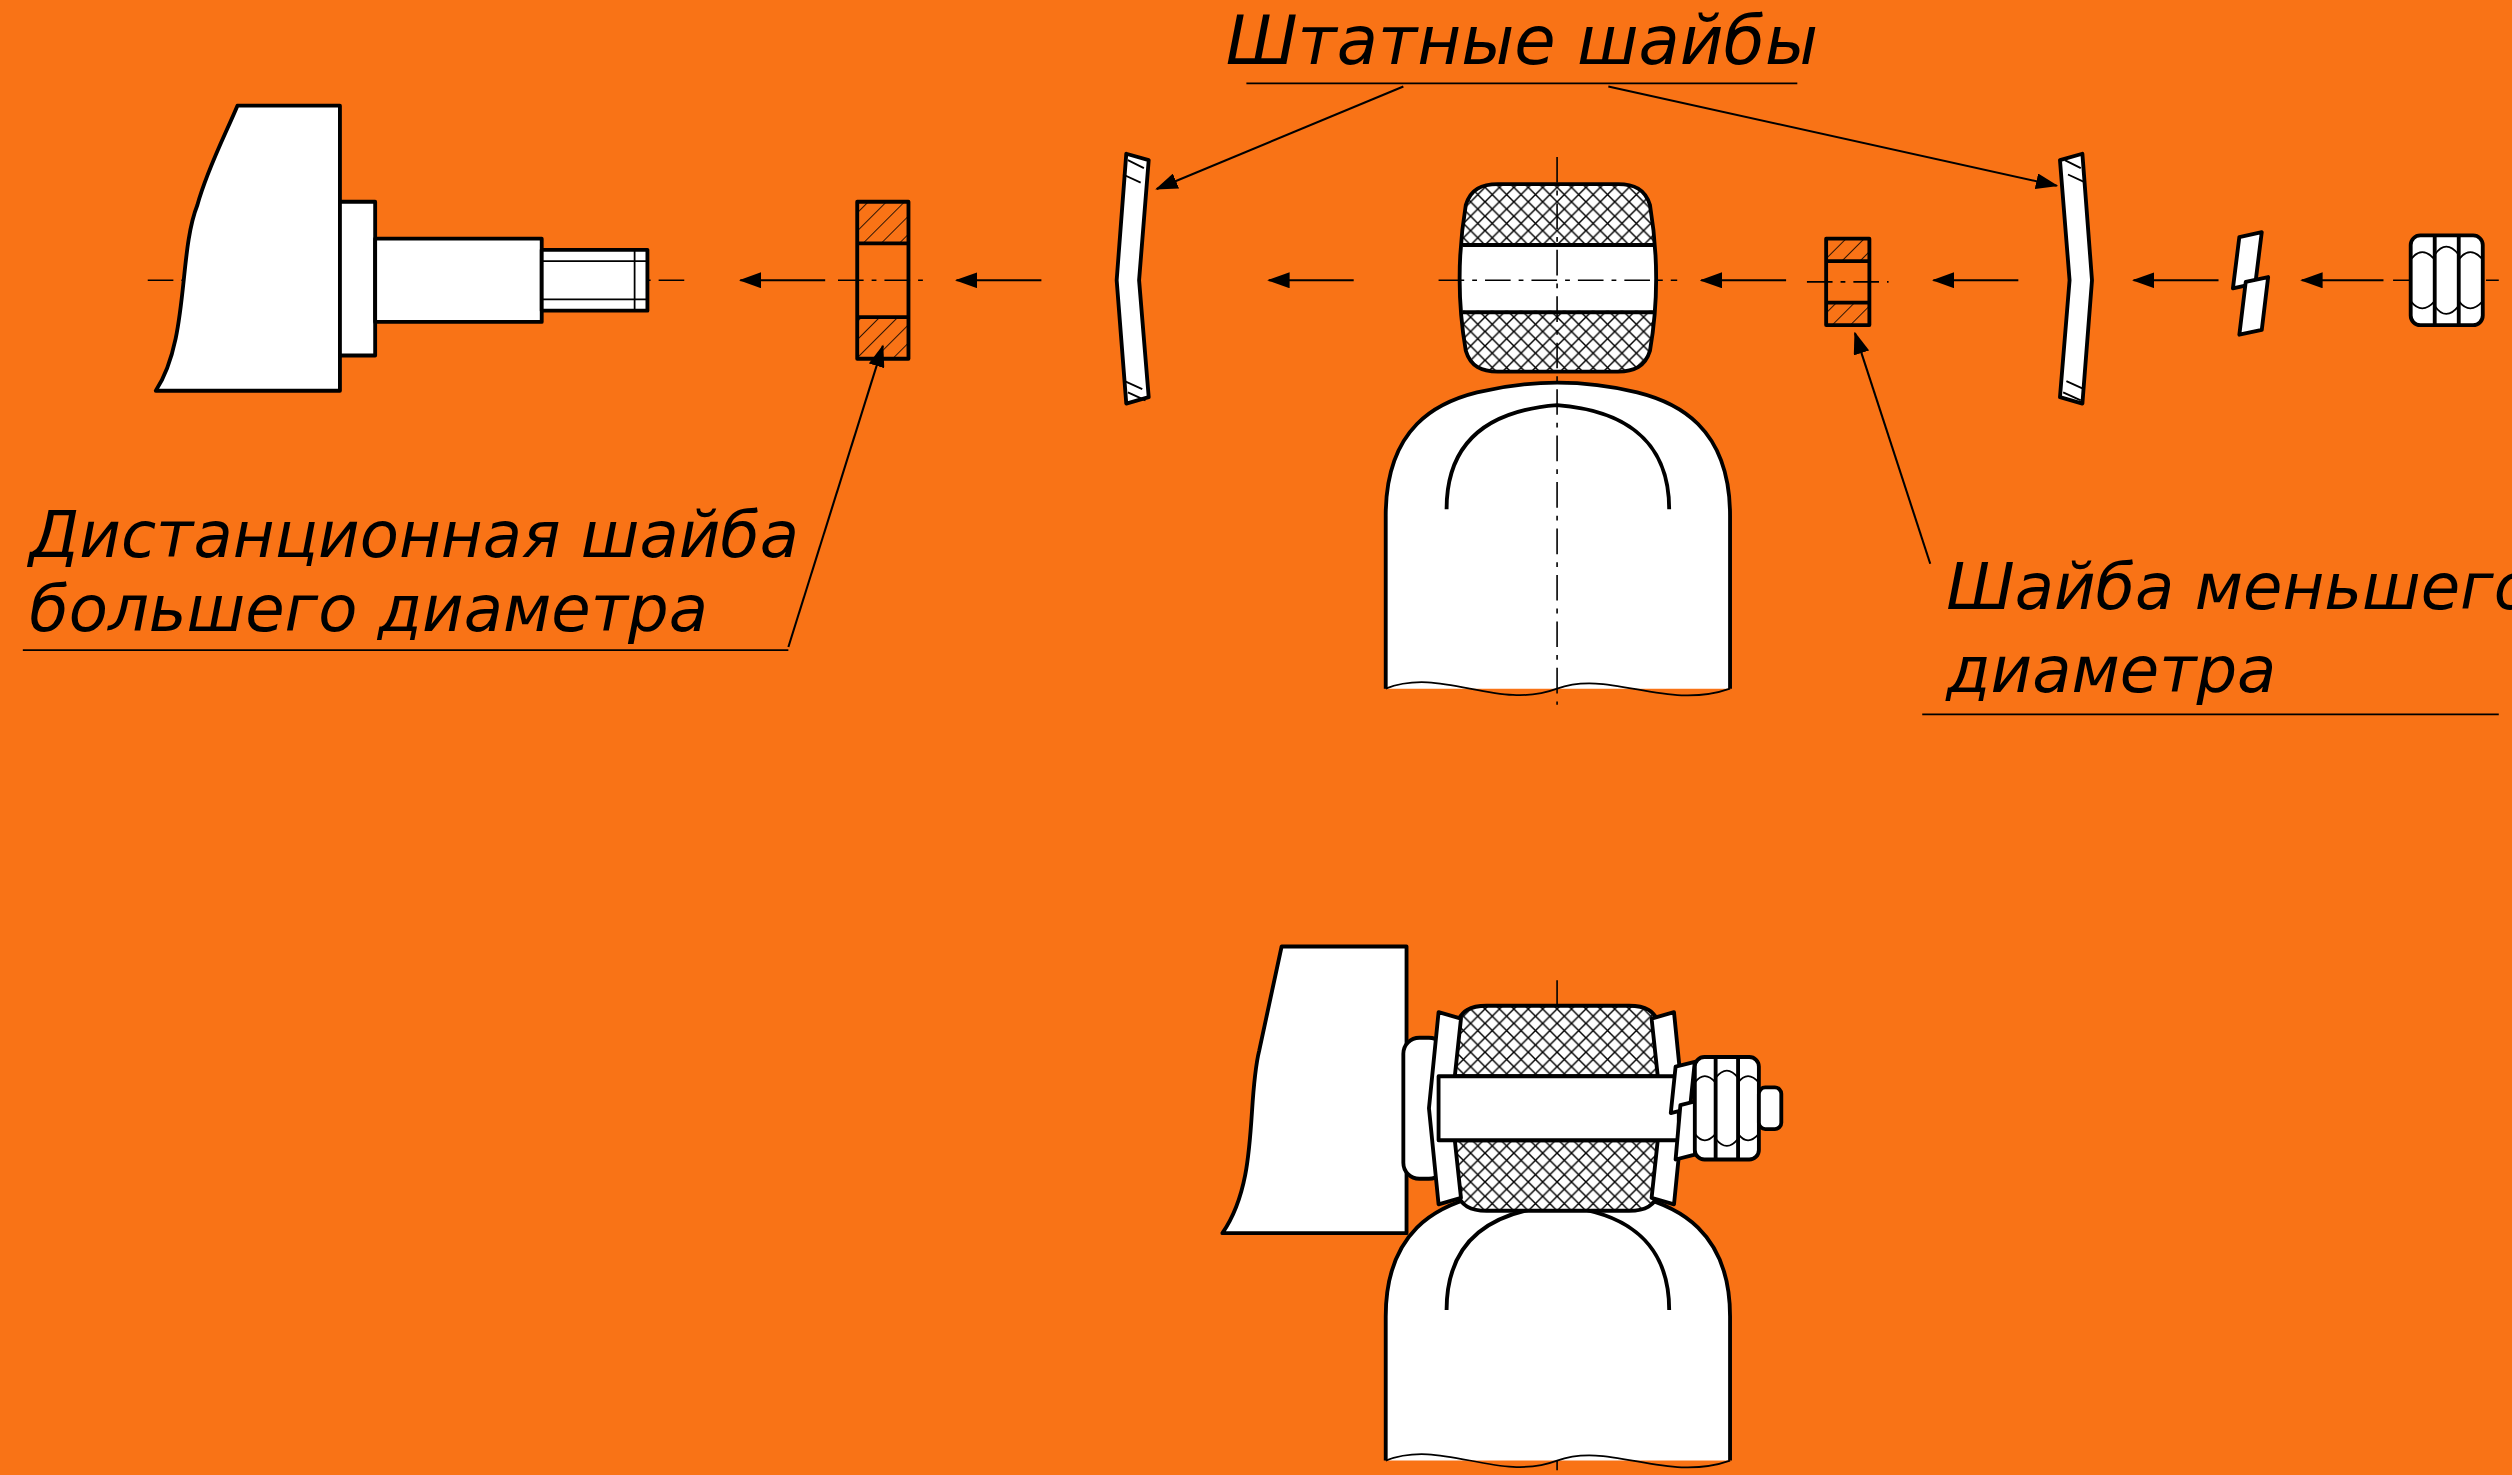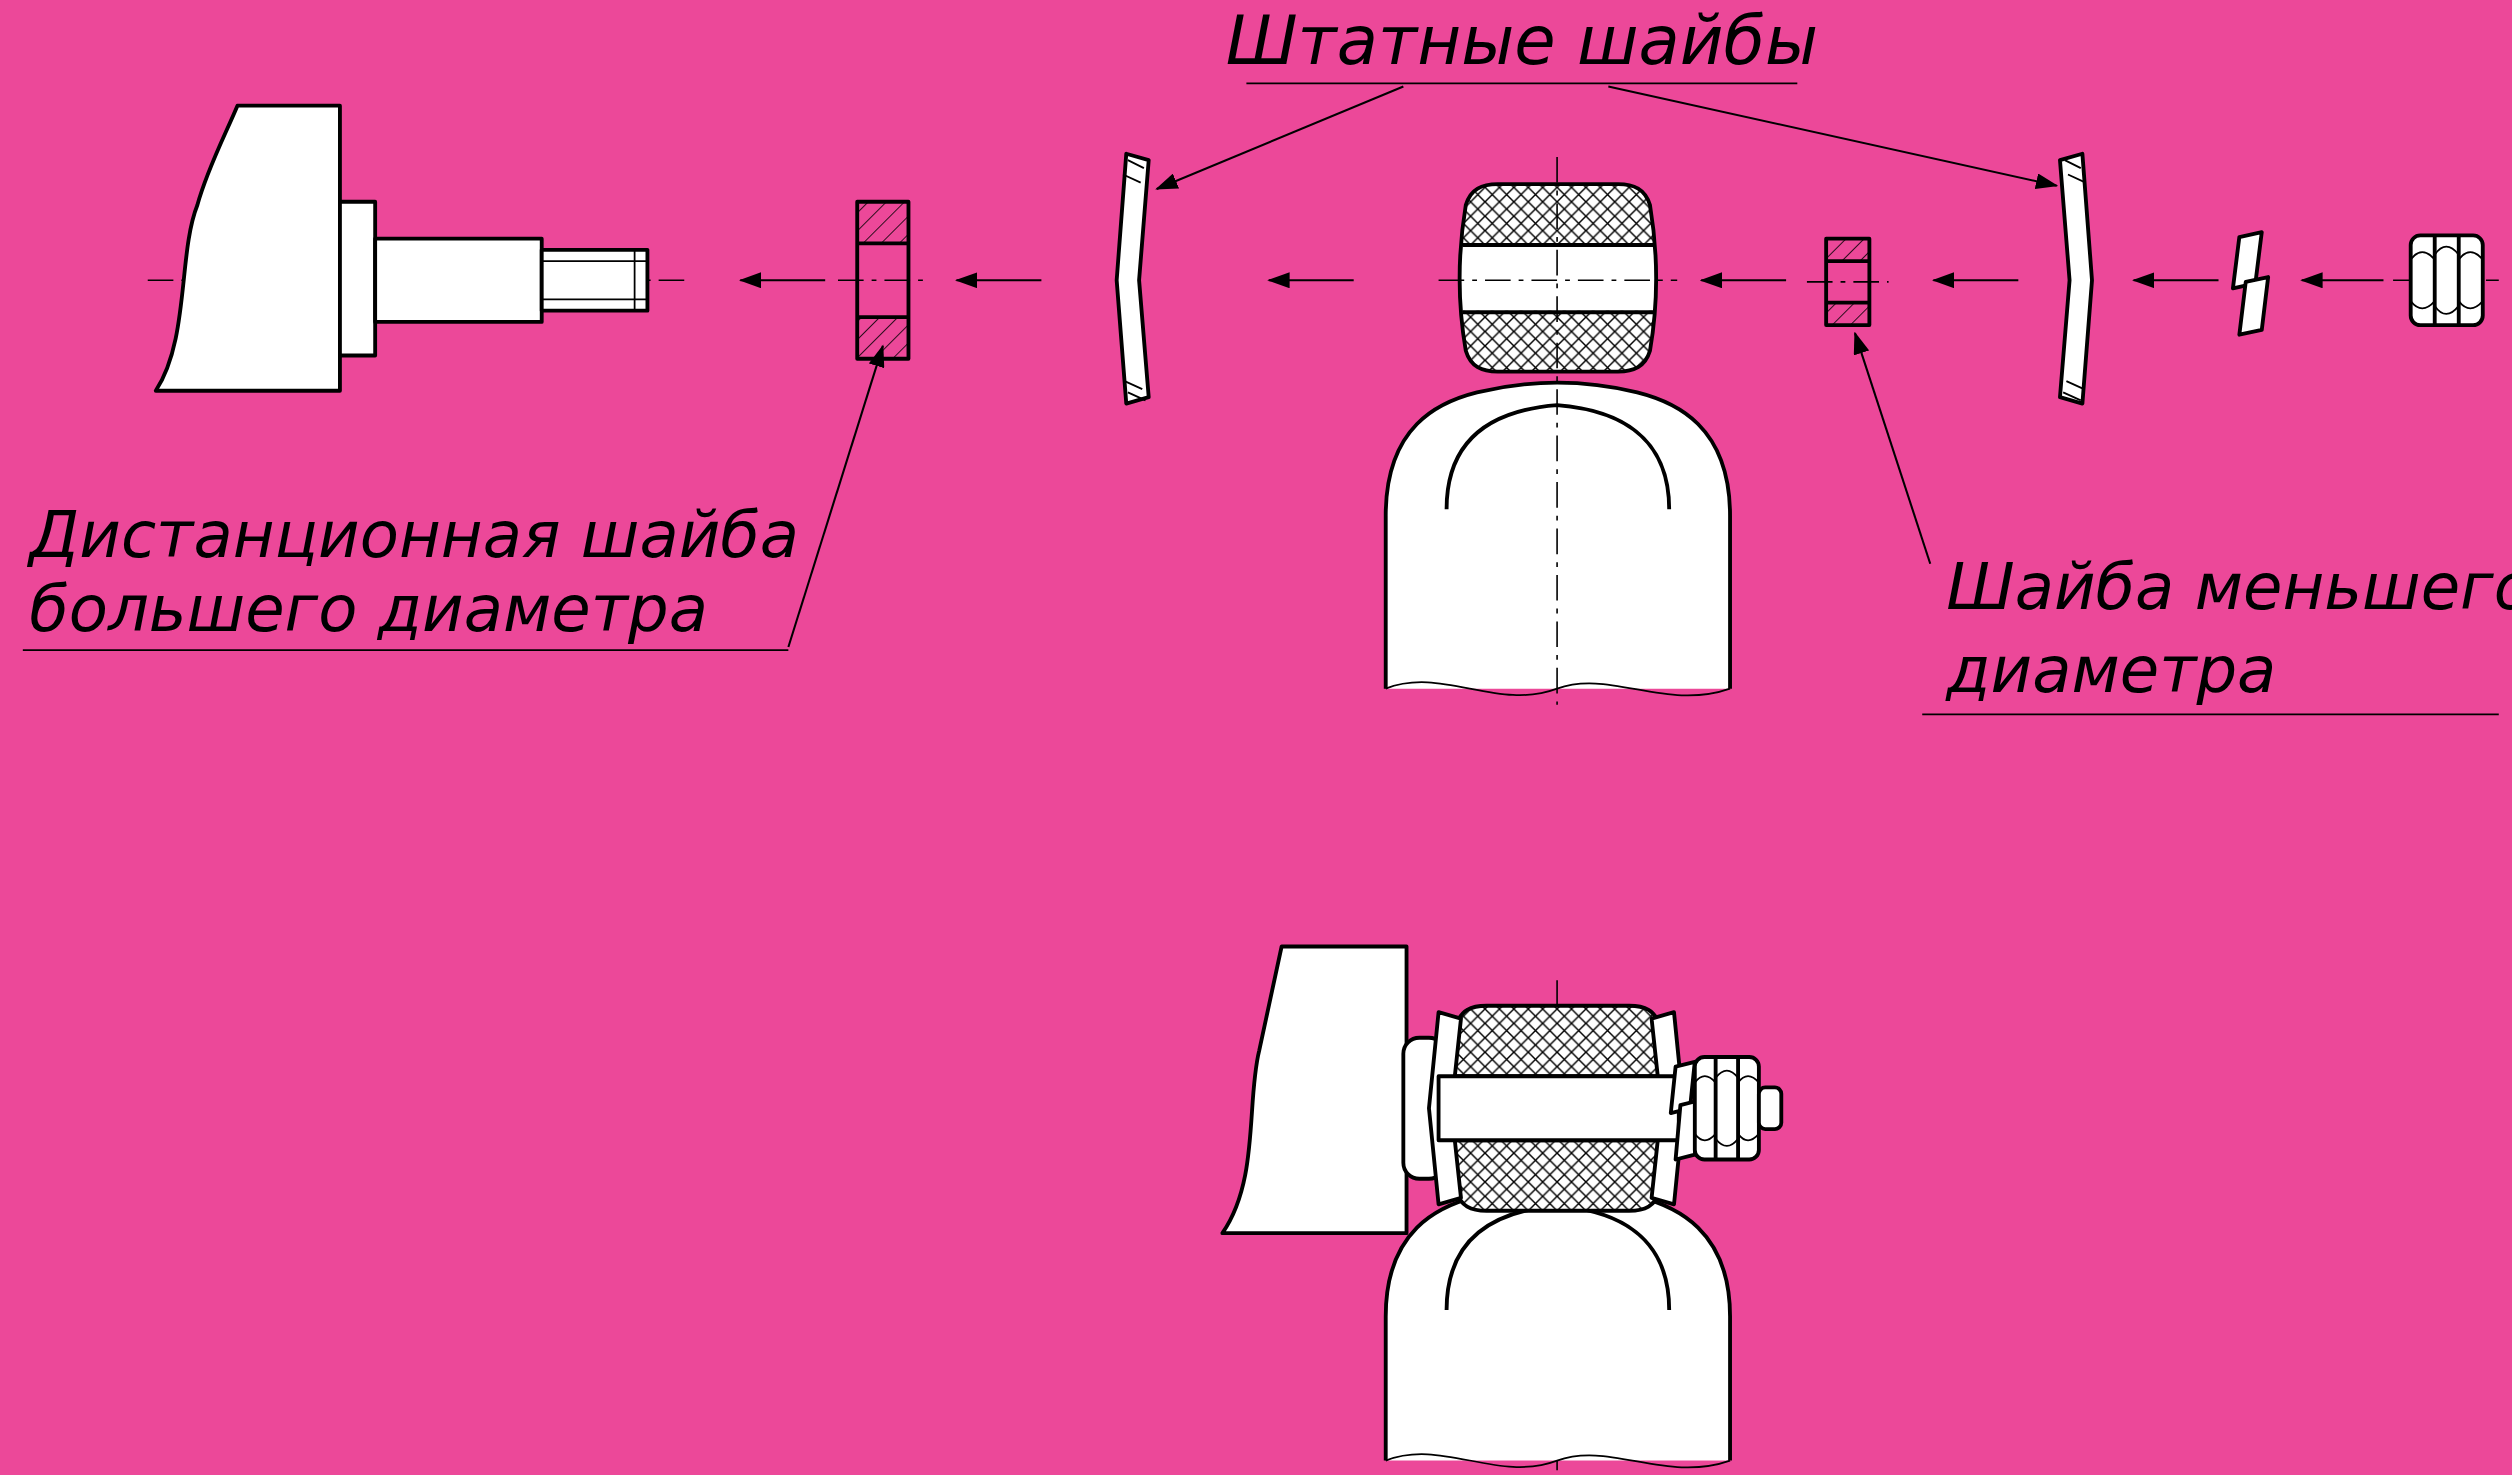--- a/index.html
+++ b/index.html
@@ -1,19 +1,19 @@
 <!DOCTYPE html>
 <html style="font-size:13.4px"><head>
 <meta charset="utf-8">
 <style>
   html, body { margin: 0; padding: 0; background: #ffffff; }
   .page {
     width: 2512px;
     height: 1475px;
-    background: #ec4899;
+    background: #f97316;
     position: relative;
     overflow: hidden;
   }
   svg { display: block; }
   .thick  { fill: none; stroke: #000; stroke-width: 2.4; stroke-linejoin: round; }
   .solid  { fill: #fff; stroke: #000; stroke-width: 2.4; stroke-linejoin: round; }
   .thin   { fill: none; stroke: #000; stroke-width: 1.1; }
   .leader { fill: none; stroke: #000; stroke-width: 1.3; }
   .centerline { fill: none; stroke: #000; stroke-width: 1;
                 stroke-dasharray: 16 5 3 5; }

